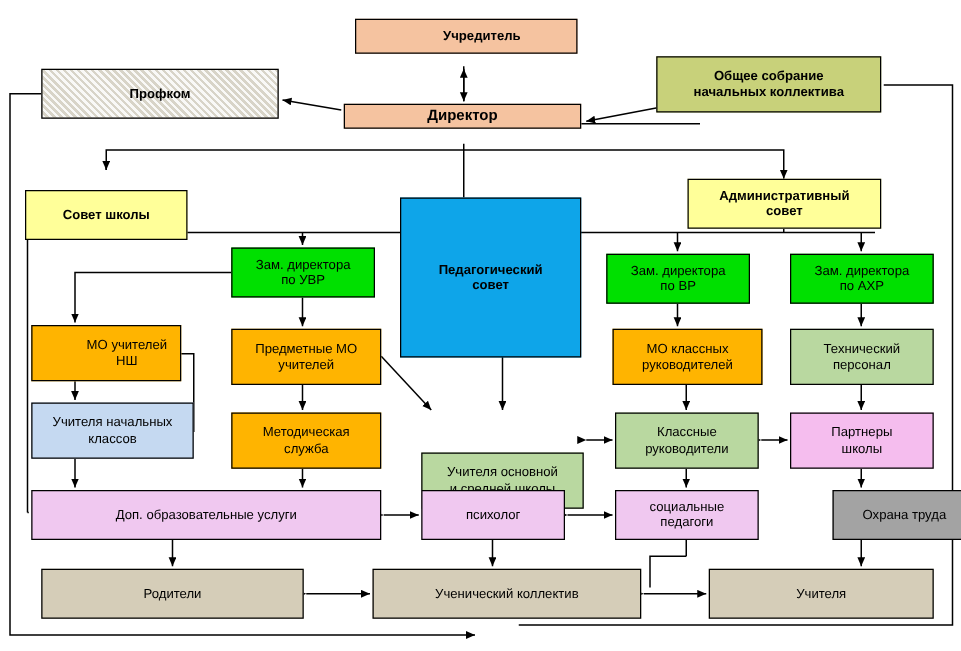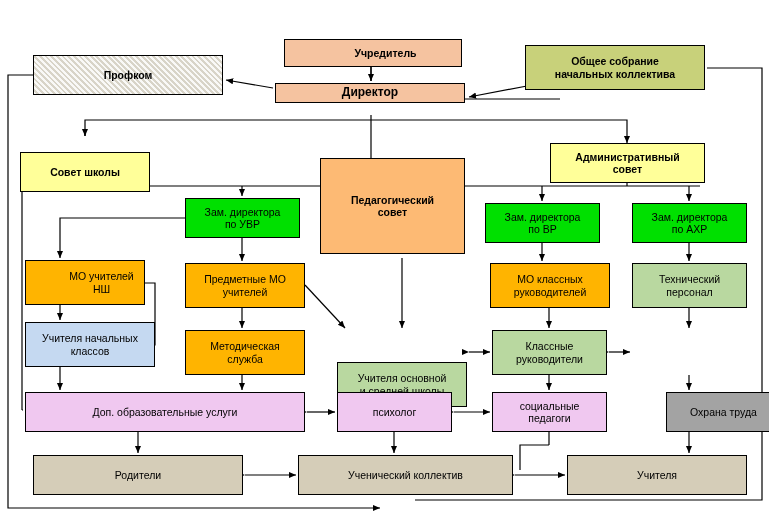--- a/index.html
+++ b/index.html
@@ -151,35 +151,35 @@
       <line x1="60" y1="176" x2="60" y2="186"></line>
 
       <line x1="627" y1="183" x2="627" y2="186"></line>
 
       <line x1="320" y1="186" x2="320" y2="186"></line>
 
       <line x1="392" y1="186" x2="465" y2="186"></line>
     </g>
   </svg>
 
-  <div class="node semibold" style="left:284px;top:39px;width:178px;height:28px;background:#f5c3a0;padding-left:28px;">Учредитель</div>
+  <div class="node semibold" style="left:284px;top:15px;width:178px;height:28px;background:#f5c3a0;padding-left:28px;">Учредитель</div>
 
   <div class="node semibold" style="left:525px;top:45px;width:180px;height:45px;background:#c8d17a;">Общее собрание
 начальных коллектива</div>
 
   <div class="node semibold hatch" style="left:33px;top:55px;width:190px;height:40px;">Профком</div>
 
   <div class="node bold" style="left:275px;top:83px;width:190px;height:20px;background:#f5c3a0;">Директор</div>
 
   <div class="node semibold" style="left:20px;top:136px;width:130px;height:40px;background:#ffff99;margin-top:16px;">Совет школы</div>
 
   <div class="node semibold" style="left:550px;top:143px;width:155px;height:40px;background:#ffff99;">Административный
 совет</div>
 
-  <div class="node semibold" style="left:320px;top:158px;width:145px;height:96px;background:#fdba74;">Педагогический
+  <div class="node semibold" style="left:320px;top:158px;width:145px;height:128px;background:#0ea5e9;">Педагогический
 совет</div>
 
   <div class="node" style="left:185px;top:198px;width:115px;height:40px;background:#00e000;">Зам. директора
 по УВР</div>
 
   <div class="node" style="left:485px;top:203px;width:115px;height:40px;background:#00e000;">Зам. директора
 по ВР</div>
 
   <div class="node" style="left:632px;top:203px;width:115px;height:40px;background:#00e000;">Зам. директора
 по АХР</div>
@@ -201,20 +201,22 @@
 
   <div class="node" style="left:185px;top:330px;width:120px;height:45px;background:#ffb400;">Методическая
 служба</div>
 
   <div class="node" style="left:337px;top:330px;width:130px;height:45px;background:#b9d8a0;margin-top:32px;">Учителя основной
 и средней школы</div>
 
   <div class="node" style="left:492px;top:330px;width:115px;height:45px;background:#b9d8a0;">Классные
 руководители</div>
 
+  <div class="node" style="left:632px;top:330px;width:115px;height:45px;background:#f5bdee;">Партнеры
+школы</div>
 
   <div class="node" style="left:25px;top:392px;width:280px;height:40px;background:#f0c8f0;">Доп. образовательные услуги</div>
 
   <div class="node" style="left:337px;top:392px;width:115px;height:40px;background:#f0c8f0;">психолог</div>
 
   <div class="node" style="left:492px;top:392px;width:115px;height:40px;background:#f0c8f0;">социальные
 педагоги</div>
 
   <div class="node" style="left:666px;top:392px;width:115px;height:40px;background:#a3a3a3;">Охрана труда</div>
 

